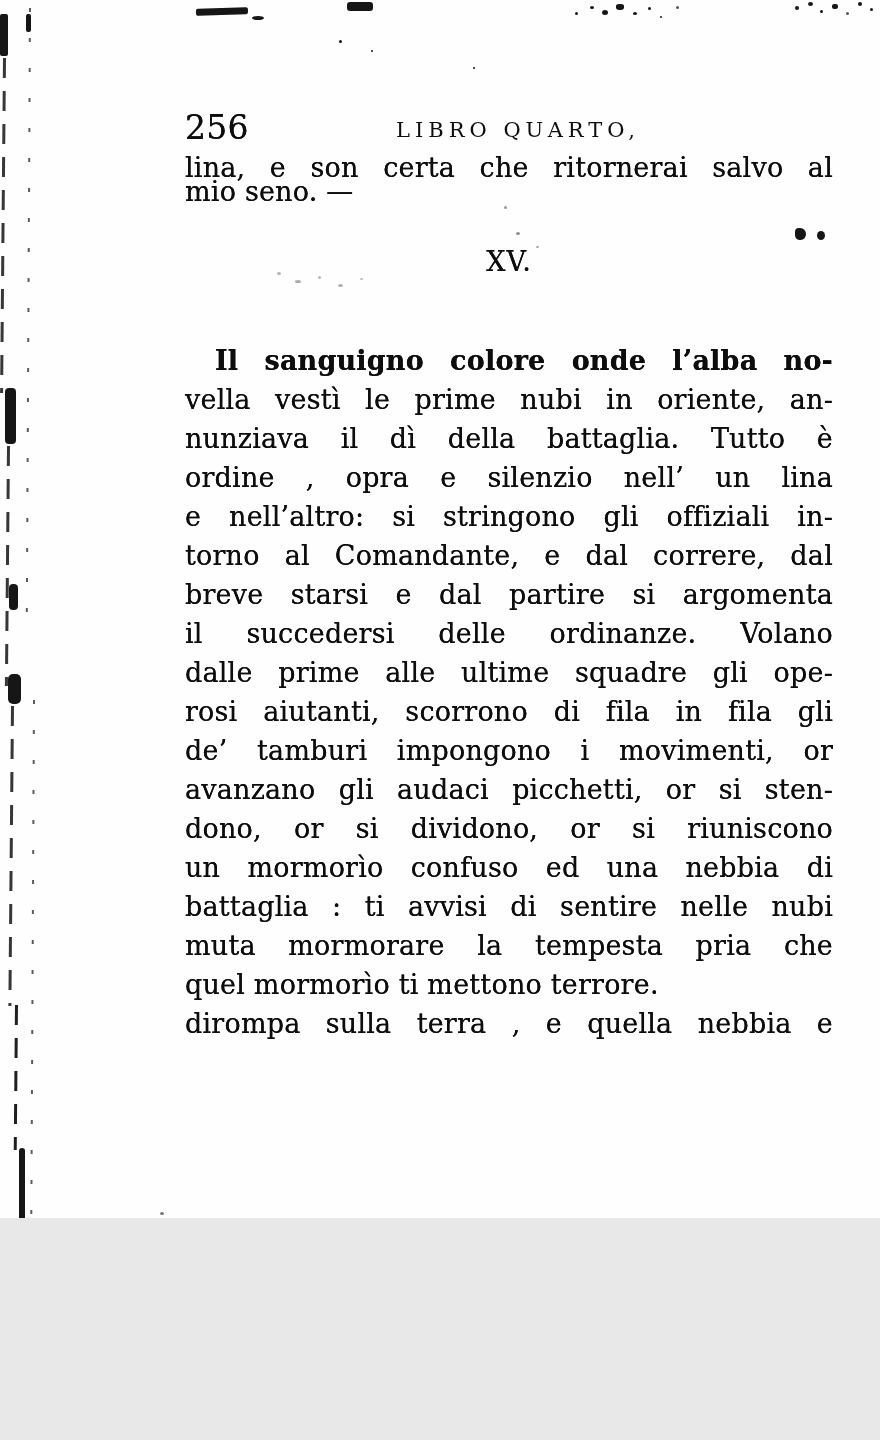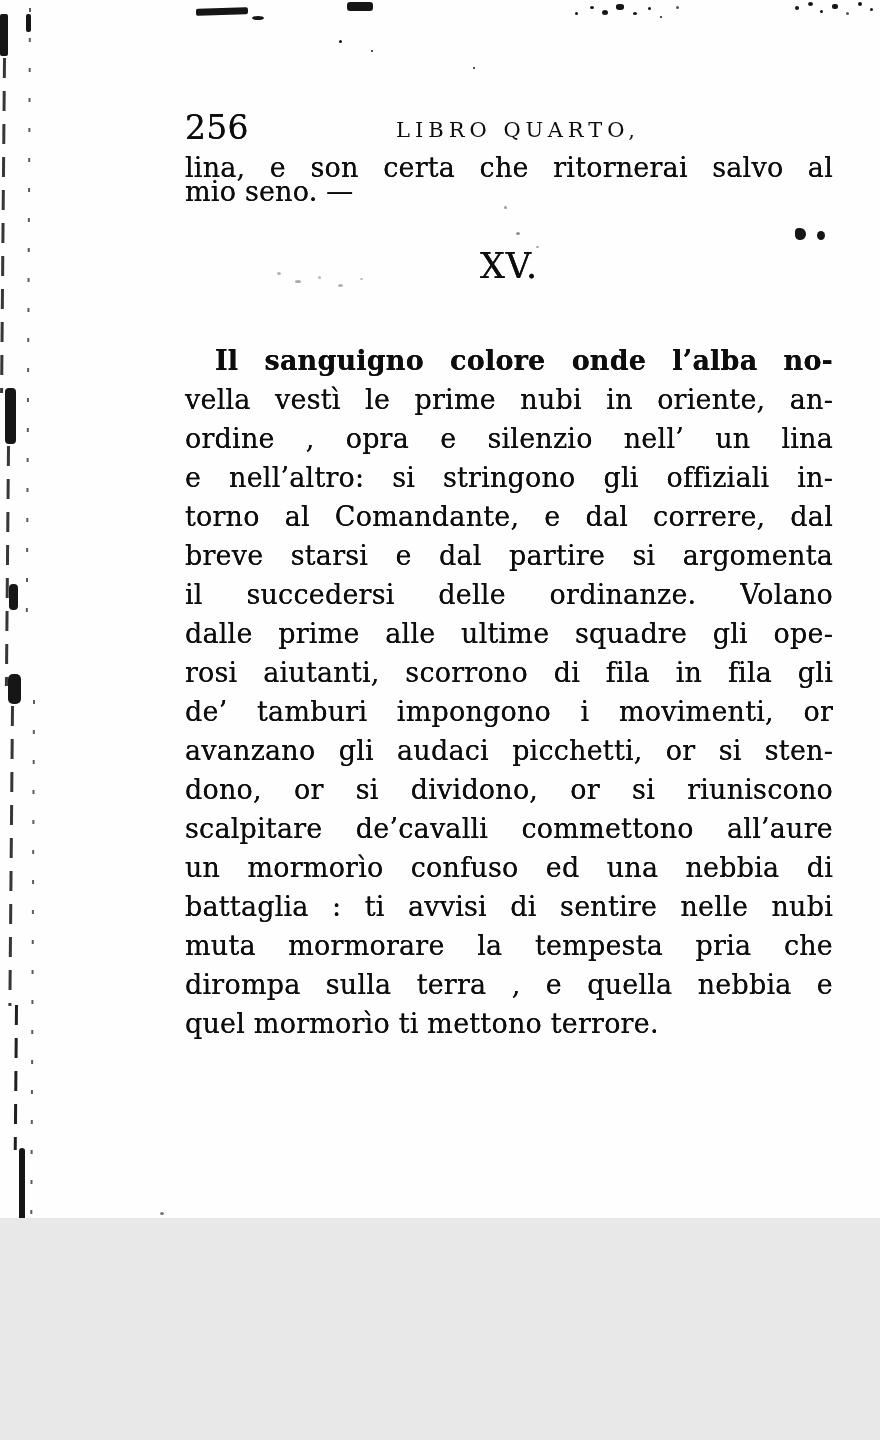--- a/index.html
+++ b/index.html
@@ -27,21 +27,21 @@
     text-shadow:0 0 0.6px #1a1a1a;
     letter-spacing:0.2px;
   }
   .pline{height:39px;white-space:normal;}
   .jl{text-align:justify;text-align-last:justify;text-justify:inter-word;}
   .indent{padding-left:30px;font-weight:bold;}
   .carry1{top:148px;}
   .carry2{top:172px;}
   .heading{
     position:absolute;left:185px;top:246px;width:648px;
-    text-align:center;font-size:35px;letter-spacing:1px;
+    text-align:center;font-size:27px;letter-spacing:1px;
     text-shadow:0 0 0.6px #1a1a1a;
   }
   .para{top:341px;}
   
   .spk{position:absolute;background:#161616;border-radius:50%;}
   .gline{
     position:absolute;width:3px;
     background:repeating-linear-gradient(to bottom,#141414 0 20px,transparent 20px 33px);
     opacity:.85;transform:rotate(.5deg);transform-origin:top left;
   }
@@ -117,31 +117,31 @@
   <div class="running">LIBRO QUARTO,</div>
 
   <div class="col bodytext pline jl carry1">lina, e son certa che ritornerai salvo al</div>
   <div class="col bodytext pline carry2">mio seno. —</div>
 
   <div class="heading">XV.</div>
 
   <div class="col bodytext para" style="position:absolute">
     <div class="pline jl indent">Il sanguigno colore onde l’alba no-</div>
     <div class="pline jl">vella vestì le prime nubi in oriente, an-</div>
+    <div class="pline jl">nunziava il dì della battaglia. Tutto è</div>
     <div class="pline jl">ordine , opra e silenzio nell’ un lina</div>
     <div class="pline jl">e nell’altro: si stringono gli offiziali in-</div>
     <div class="pline jl">torno al Comandante, e dal correre, dal</div>
     <div class="pline jl">breve starsi e dal partire si argomenta</div>
     <div class="pline jl">il succedersi delle ordinanze. Volano</div>
     <div class="pline jl">dalle prime alle ultime squadre gli ope-</div>
     <div class="pline jl">rosi aiutanti, scorrono di fila in fila gli</div>
     <div class="pline jl">de’ tamburi impongono i movimenti, or</div>
     <div class="pline jl">avanzano gli audaci picchetti, or si sten-</div>
     <div class="pline jl">dono, or si dividono, or si riuniscono</div>
-    <div class="pline jl">scalpitare de’cavalli commettono all’aure</div>
     <div class="pline jl">un mormorìo confuso ed una nebbia di</div>
     <div class="pline jl">battaglia : ti avvisi di sentire nelle nubi</div>
     <div class="pline jl">muta mormorare la tempesta pria che</div>
+    <div class="pline">quel mormorìo ti mettono terrore.</div>
     <div class="pline jl">dirompa sulla terra , e quella nebbia e</div>
-    <div class="pline">quel mormorìo ti mettono terrore.</div>
   </div>
 
 </div>
 
 </body></html>

